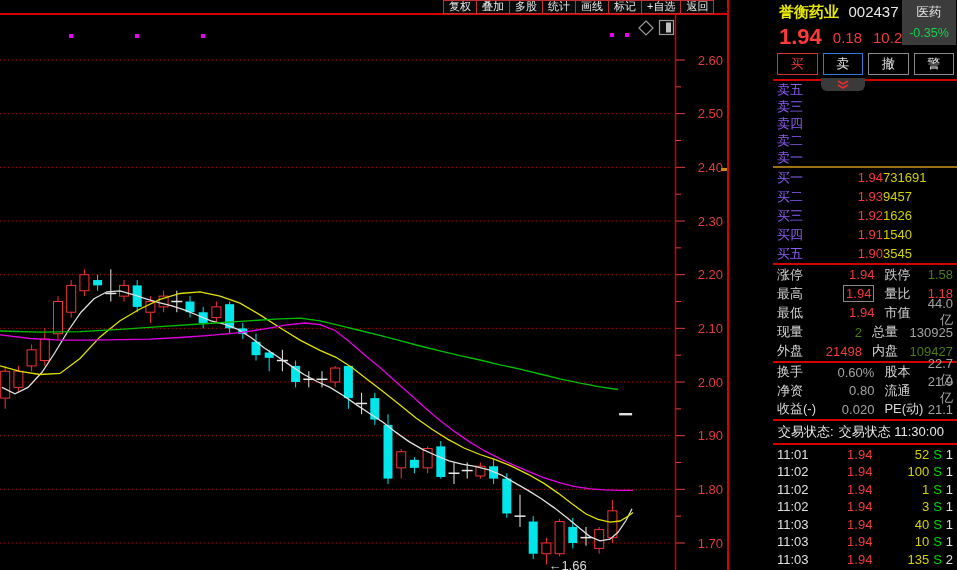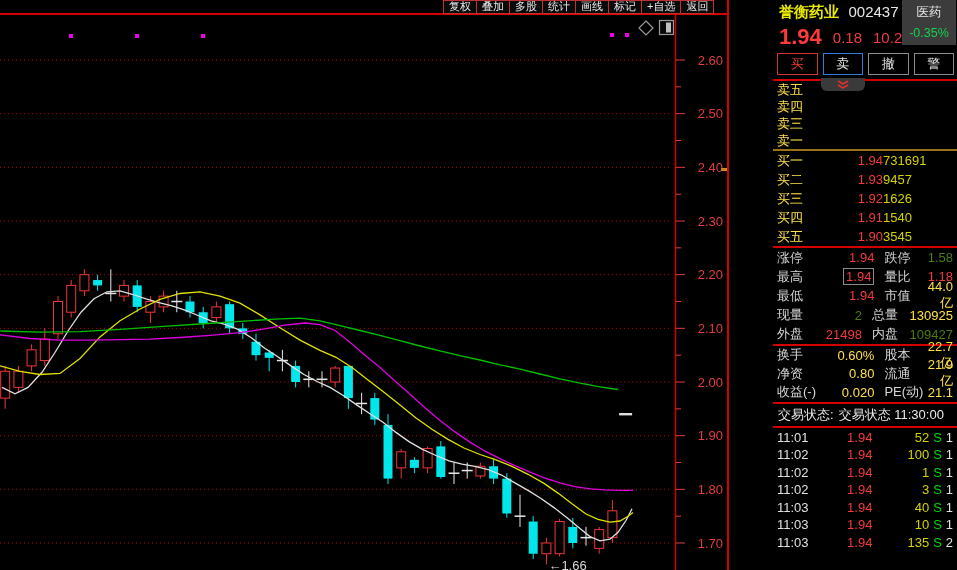--- a/index.html
+++ b/index.html
@@ -30,32 +30,32 @@
   .big-price{font-size:22px;font-weight:bold;color:#ff3a3a;}
   .chg{font-size:15px;color:#f23b3b;margin-left:11px;}
   .btn-row{display:flex;gap:5px;padding:3px 3px 4px 4px;}
   .tbtn{width:51px;height:20px;line-height:20px;text-align:center;font-size:13px;color:#e4e4e4;
         background:#000;border:1px solid #8a8a8a;cursor:pointer;}
   .btn-buy{border-color:#cc3333;color:#f23b3b;}
   .btn-sell{border-color:#2f7bd9;}
   .row{display:flex;align-items:center;padding:0 4px;font-size:13px;}
   .ask-rows .row{height:17px;}
   .bid-rows .row{height:19px;}
-  .ob-label{width:40px;color:#fde047;}
+  .ob-label{width:40px;color:#8b5cf6;}
   .ob-price{width:66px;text-align:right;color:#f23b3b;}
   .ob-vol{width:68px;text-align:left;color:#d2d200;}
   .chev{position:absolute;left:92px;top:78px;width:44px;height:13px;background:#3a3a3a;
         border-radius:0 0 6px 6px;display:flex;align-items:center;justify-content:center;cursor:pointer;z-index:4;}
   .stats1 .row{height:19.2px;}
   .stats2 .row{height:18.6px;}
   .st-l{width:50px;color:#d6d6d6;}
   .st-v1{width:58px;display:flex;justify-content:flex-end;}
   .st-l2{margin-left:10px;width:48px;}
   .st-v2{flex:1;text-align:right;}
-  .red{color:#f23b3b;} .green{color:#4d7c0f;} .white{color:#fde047;}
+  .red{color:#f23b3b;} .green{color:#4d7c0f;} .white{color:#a3a3a3;}
   .boxed{border:1px solid #8a8a8a;padding:0 2px;}
   .status-row{height:22px;display:flex;align-items:center;padding-left:5px;font-size:13px;color:#e8e8e8;gap:5px;}
   .tick-rows{height:123px;display:flex;flex-direction:column;justify-content:space-around;}
   .tick-rows .row{height:16px;align-items:flex-end;}
   .t-time{width:40px;color:#e0e0e0;}
   .t-price{width:64px;text-align:right;color:#f23b3b;}
   .t-vol{width:62px;text-align:right;color:#d2d200;}
   .t-side{width:18px;text-align:center;color:#00d800;}
   .t-count{flex:1;text-align:right;color:#e0e0e0;}
 </style>
@@ -289,26 +289,31 @@
       </svg>
     </div>
 
     <div class="ask-rows">
       <div class="row">
         <span class="ob-label">卖五</span>
         <span class="ob-price"></span>
         <span class="ob-vol"></span>
       </div>
       <div class="row">
+        <span class="ob-label">卖三</span>
+        <span class="ob-price"></span>
+        <span class="ob-vol"></span>
+      </div>
+      <div class="row">
         <span class="ob-label">卖四</span>
         <span class="ob-price"></span>
         <span class="ob-vol"></span>
       </div>
       <div class="row">
-        <span class="ob-label">卖三</span>
+        <span class="ob-label">卖二</span>
         <span class="ob-price"></span>
         <span class="ob-vol"></span>
       </div>
       <div class="row">
         <span class="ob-label">卖一</span>
         <span class="ob-price"></span>
         <span class="ob-vol"></span>
       </div>
     </div>
 

